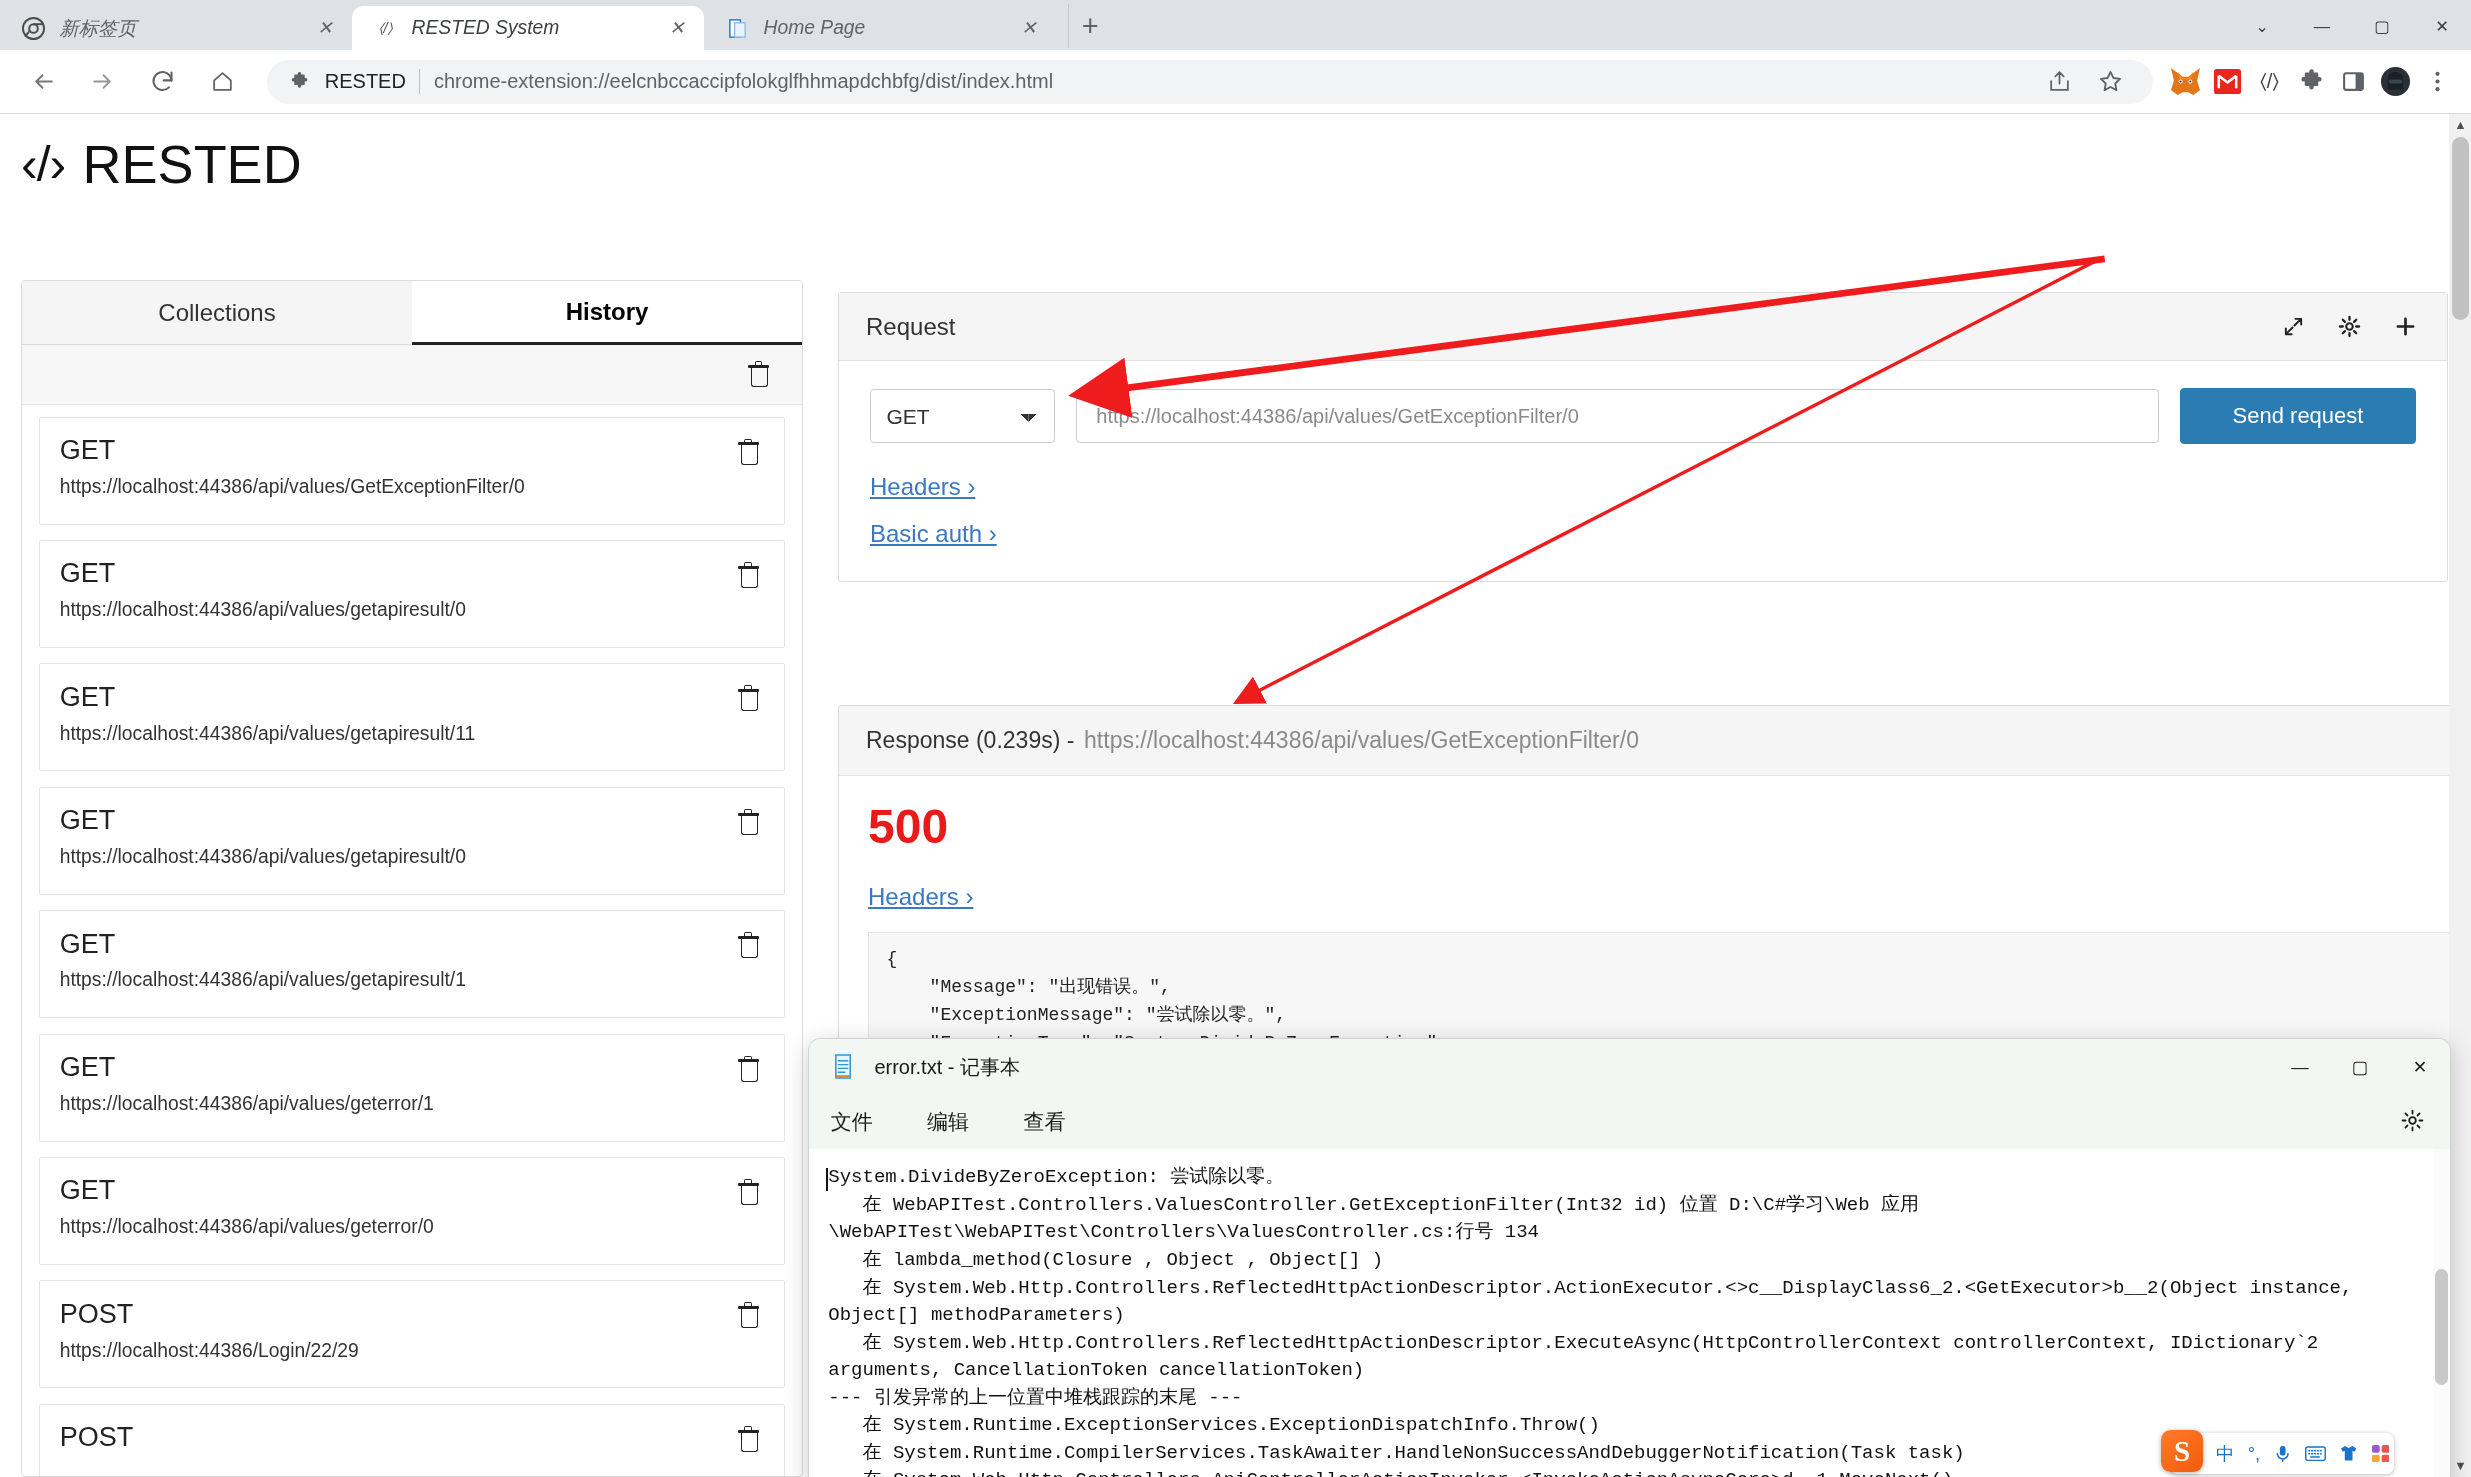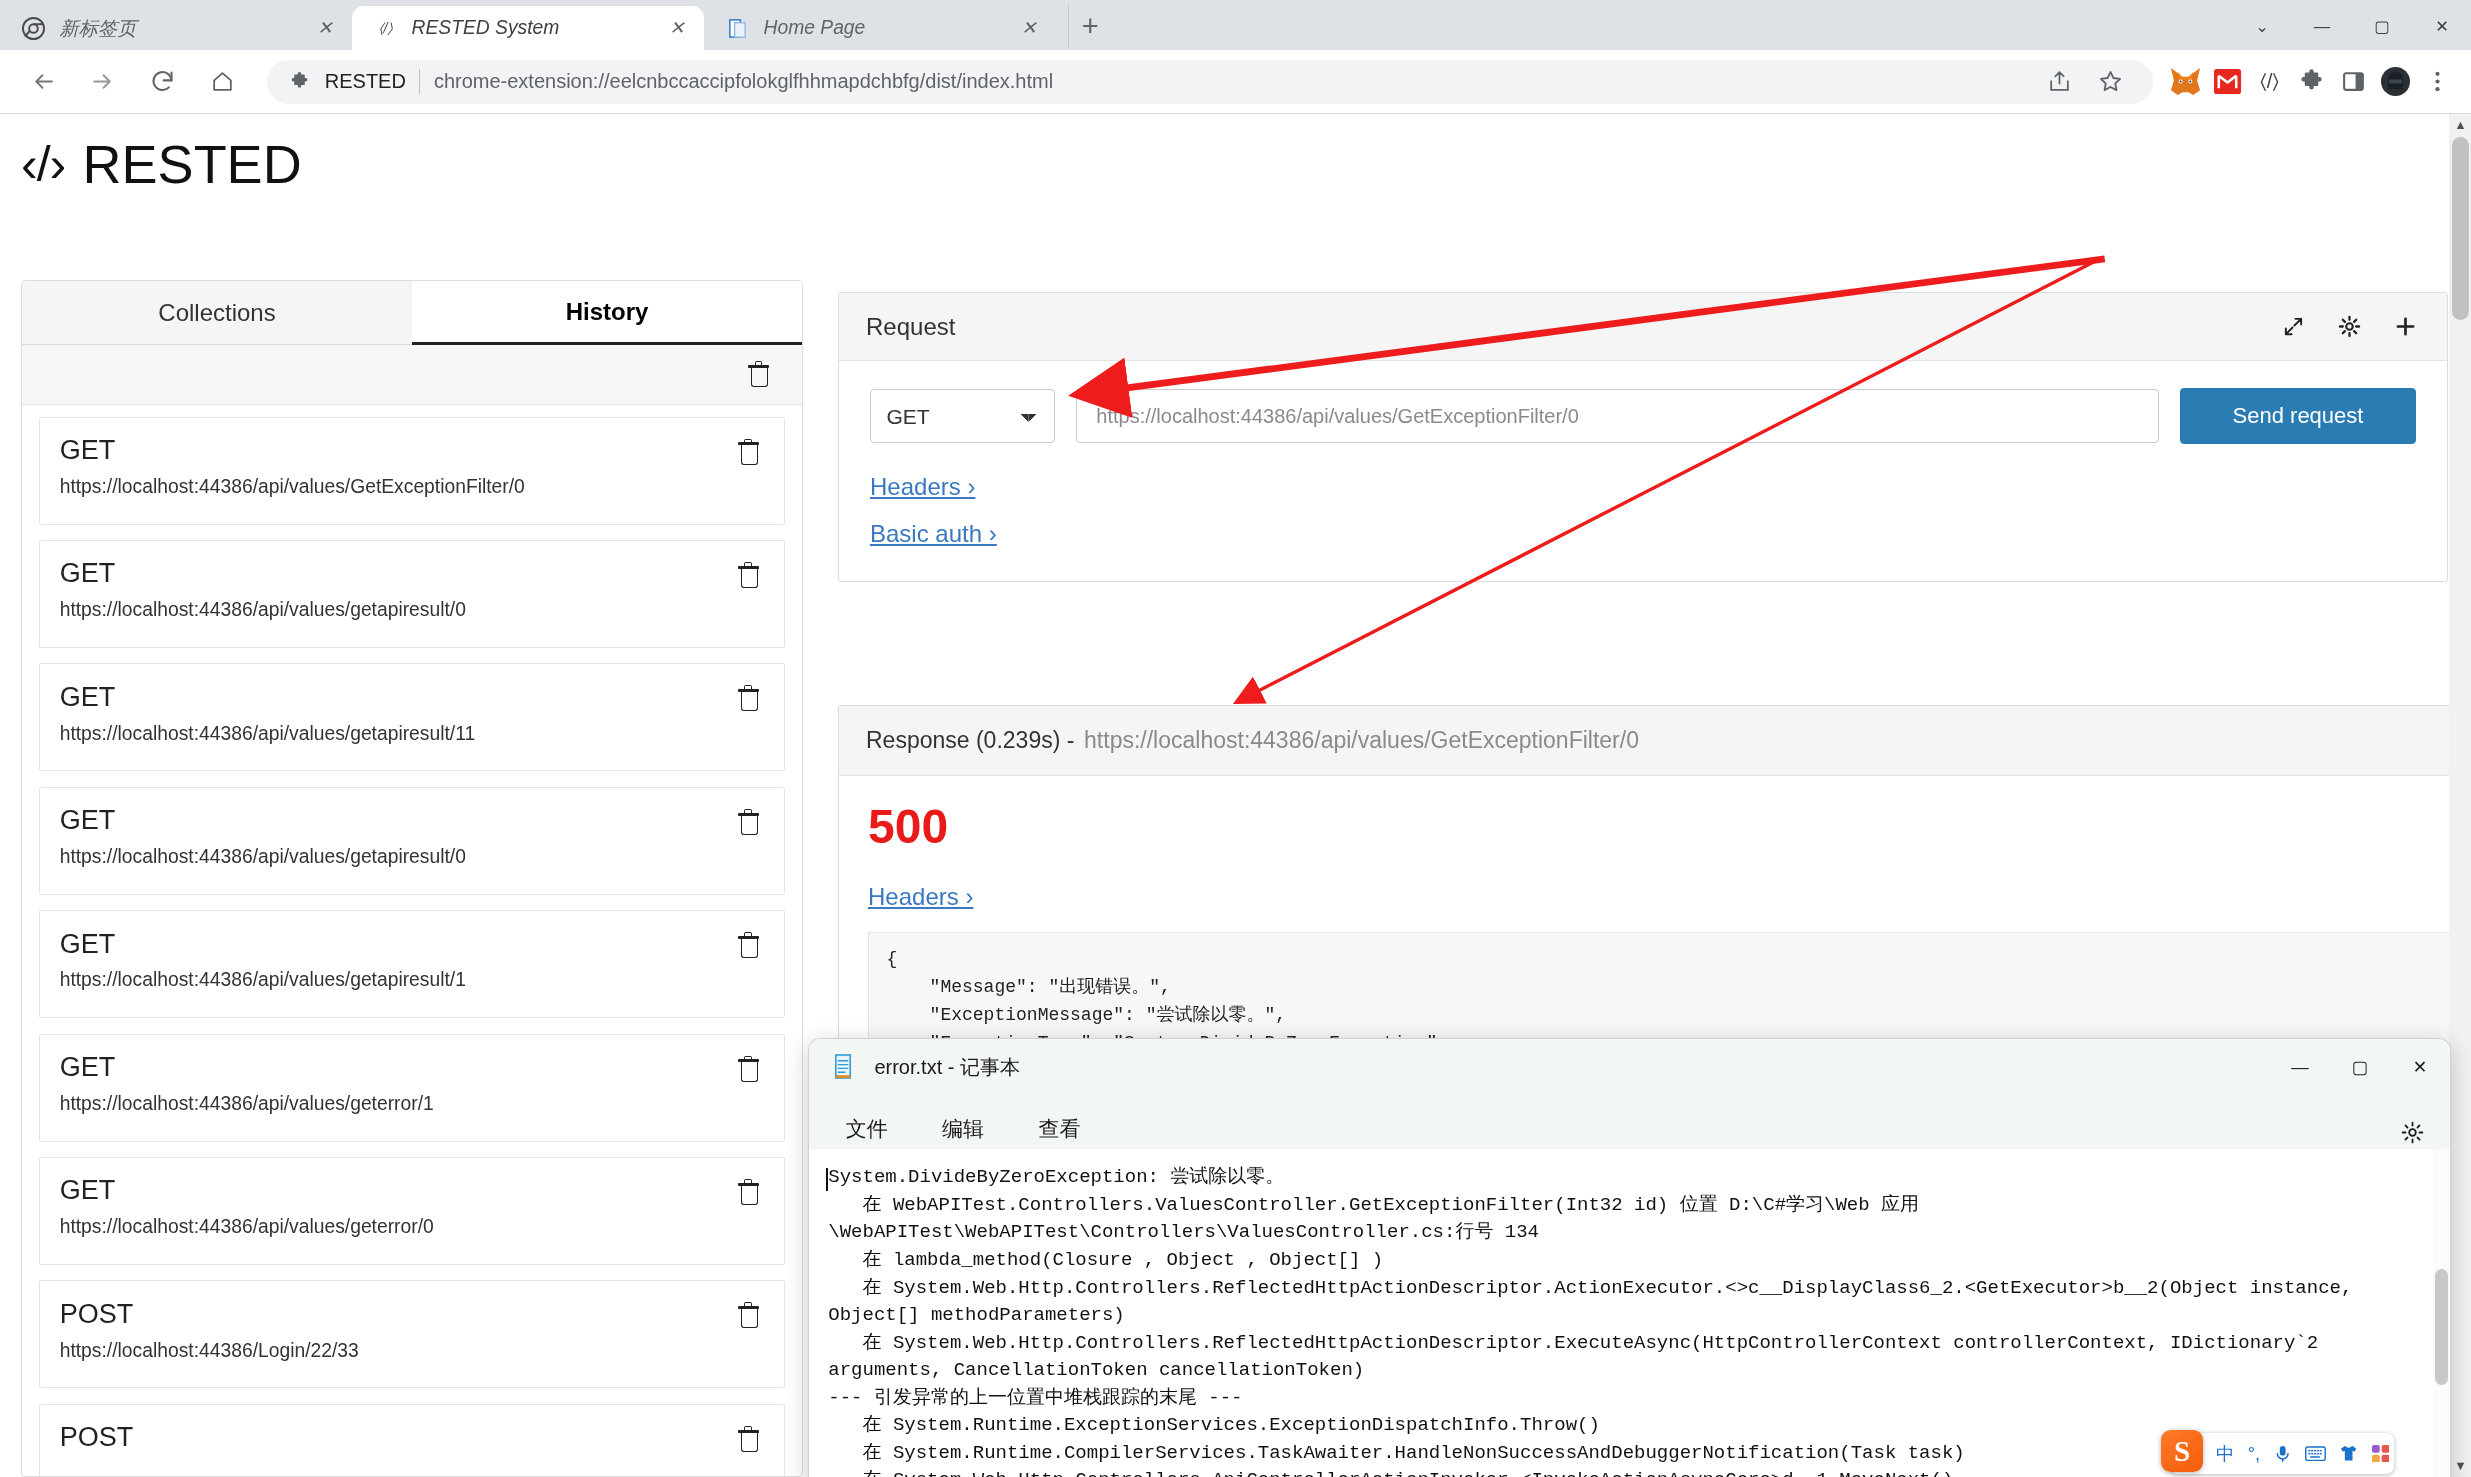--- a/index.html
+++ b/index.html
@@ -225,21 +225,21 @@
     background: #f3f7f3;
   }
   .np-icon { width: 25px; height: 29px; margin-right: 17.4px; position: relative; }
   .np-title { font-size: 20px; color: #1a1a1a; }
   .np-wincontrols { margin-left: auto; display: flex; }
   .np-wbtn {
     width: 60px; height: 56px; display: flex; align-items: center; justify-content: center;
     color: #1a1a1a; font-size: 17.4px;
   }
   .np-menubar {
-    height: 54px; display: flex; align-items: flex-end; gap: 35px; padding-left: 27px;
+    height: 54px; display: flex; align-items: center; gap: 35px; padding-left: 12px;
     background: #f3f7f3;
   }
   .np-menu { font-size: 21px; color: #1a1a1a; padding: 5.8px 9.7px; border-radius: 4.8px; }
   .np-gear { margin-left: auto; margin-right: 25px; color: #1a1a1a; }
   .np-textarea {
     position: absolute; left: 0; top: 110px; right: 17.4px; bottom: 0;
     background: #ffffff; padding: 15.4px 11.6px 0 19.3px; overflow: hidden;
   }
   .np-pre {
     font-family: "Liberation Mono", monospace;
@@ -498,21 +498,21 @@
         </div>
 
         <div class="hist-item">
           <div class="hist-method">GET</div>
           <div class="hist-url">https://localhost:44386/api/values/geterror/0</div>
           <span class="hist-del"><span class="trash"><i></i></span></span>
         </div>
 
         <div class="hist-item">
           <div class="hist-method">POST</div>
-          <div class="hist-url">https://localhost:44386/Login/22/33</div>
+          <div class="hist-url">https://localhost:44386/Login/22/29</div>
           <span class="hist-del"><span class="trash"><i></i></span></span>
         </div>
 
         <div class="hist-item">
           <div class="hist-method">POST</div>
           <div class="hist-url"></div>
           <span class="hist-del"><span class="trash"><i></i></span></span>
         </div>
 
       </div>

